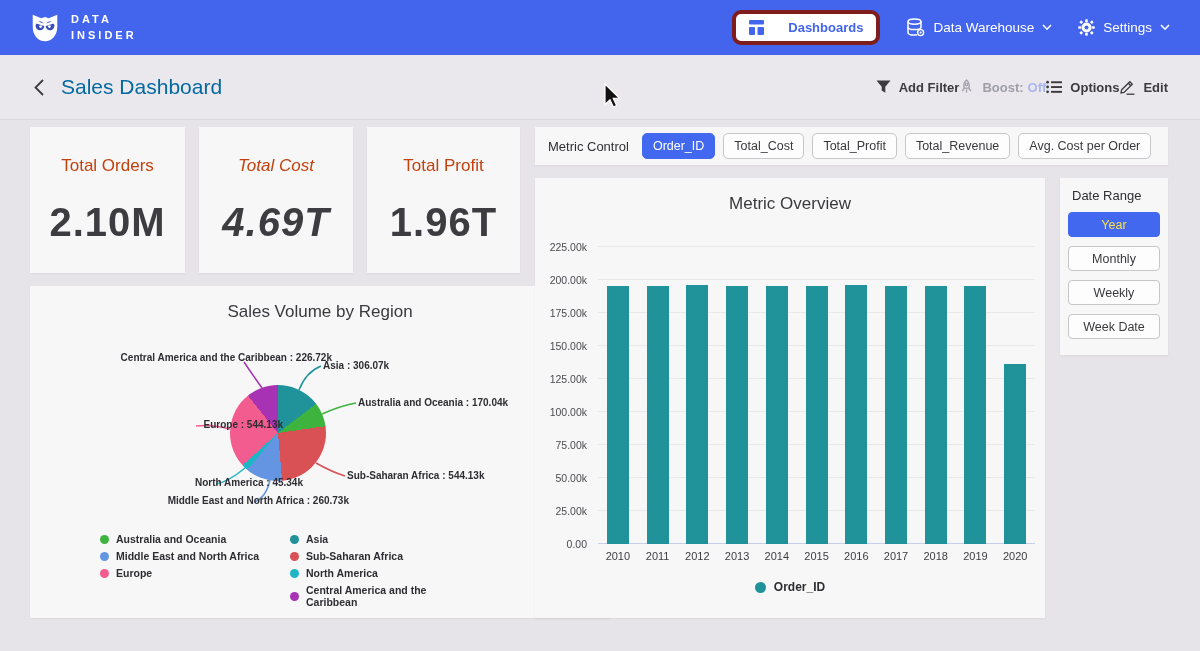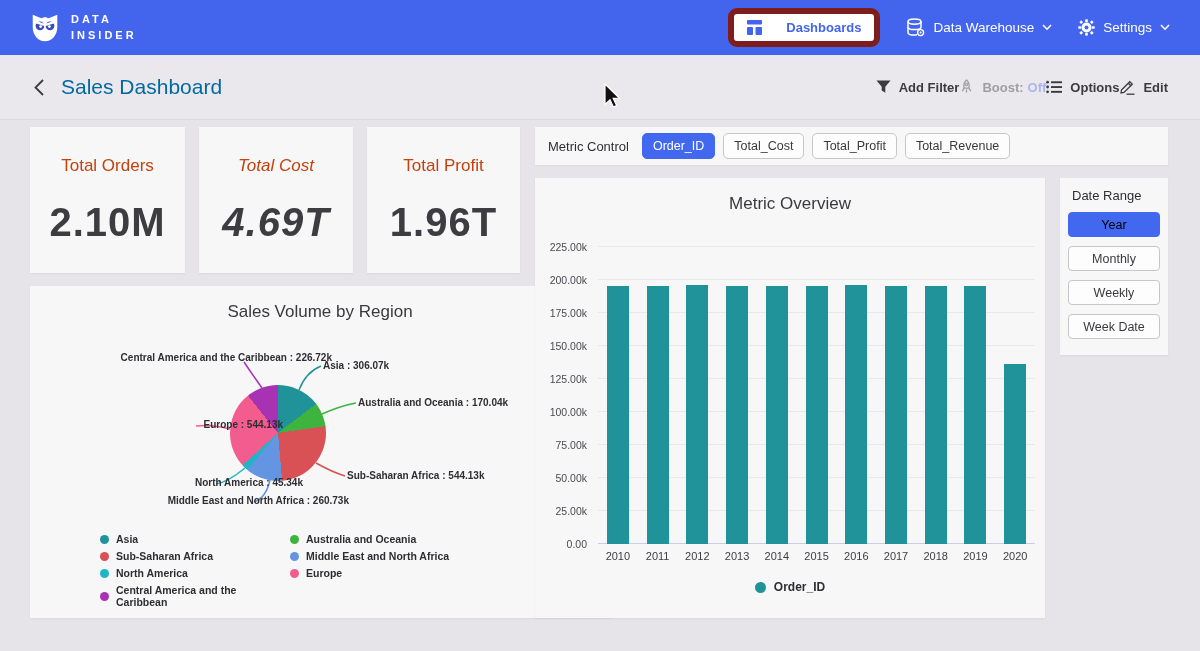--- a/index.html
+++ b/index.html
@@ -7,21 +7,21 @@
   body { font-family:"Liberation Sans",sans-serif; }
   .stage { position:relative; width:1200px; height:651px; background:#e6e4e9; overflow:hidden; }
 
   
   .navbar { position:absolute; top:0; left:0; width:1200px; height:55px; background:#4365ee;
             display:flex; align-items:center; padding:0 30px; }
   .brand { display:flex; align-items:center; gap:11px; }
   .brand-text { color:#fff; font-size:11px; font-weight:bold; letter-spacing:3px; line-height:1.45; }
   .nav-right { margin-left:auto; display:flex; align-items:center; gap:26px; }
   .pill-btn { display:flex; align-items:center; gap:24px; background:#fff; color:#4365ee;
-              border:6px solid #7f1d1d; border-radius:9px; padding:6px 13px; font-size:13px; font-weight:bold; cursor:pointer; }
+              border:4px solid #7f1d1d; border-radius:9px; padding:6px 13px; font-size:13px; font-weight:bold; cursor:pointer; }
   .nav-item { display:flex; align-items:center; gap:8px; color:#fff; font-size:13.5px; font-weight:500; cursor:pointer; }
 
   
   .pagehead { position:absolute; top:55px; left:0; width:1200px; height:65px; background:#eae8ed;
               display:flex; align-items:center; padding:0 32px; border-bottom:1px solid #dddbe1; }
   .back-btn { margin-right:16px; display:flex; align-items:center; cursor:pointer; }
   .page-title { font-size:21px; font-weight:400; color:#0369a1; }
   .head-actions { margin-left:auto; display:flex; align-items:center; }
   .head-action { display:flex; align-items:center; gap:8px; font-size:13px; font-weight:600; color:#3b3b3f; cursor:pointer; }
   .boost-label { color:#9e9ea6; }
@@ -78,21 +78,21 @@
   .bar-legend { position:absolute; left:0; right:0; top:402px; display:flex; justify-content:center;
                 align-items:center; gap:8px; }
   .bar-legend .dot { width:11px; height:11px; border-radius:50%; }
   .bar-legend-label { font-size:12px; font-weight:bold; color:#2e2e32; }
 
   
   .date-card { left:1060px; top:178px; width:108px; height:177px; padding:10px 8px 0 8px; }
   .dr-title { font-size:13px; color:#2f2f33; margin:0 0 9px 4px; }
   .dr-btn { width:92px; height:25px; margin-bottom:9px; display:flex; align-items:center; justify-content:center;
             font-size:12.5px; color:#3a3a3e; background:#fdfdfd; border:1px solid #c6c6cb; border-radius:4px; cursor:pointer; }
-  .dr-btn.selected { background:#4168ee; border-color:#4168ee; color:#000000; }
+  .dr-btn.selected { background:#4168ee; border-color:#4168ee; color:#fde047; }
 
   .cursor { position:absolute; left:602px; top:83px; pointer-events:none; z-index:99; }
 </style>
 </head>
 <body>
 
 <div class="stage">
 
   <header class="navbar">
     <div class="brand">
@@ -213,20 +213,21 @@
     <div class="kpi-label">Total Profit</div>
     <div class="kpi-value">1.96T</div>
   </div>
 
   <div class="card metric-control">
     <span class="mc-label">Metric Control</span>
     <button class="chip selected">Order_ID</button>
     <button class="chip">Total_Cost</button>
     <button class="chip">Total_Profit</button>
     <button class="chip">Total_Revenue</button>
+    <button class="chip">Avg. Cost per Order</button>
   </div>
 
   <div class="card pie-card">
     <div class="card-title">Sales Volume by Region</div>
     <svg class="leader-svg" width="490" height="332" viewBox="0 0 490 332">
       <path class="leader" d="M269,104 Q276,86 291,80" fill="none" stroke-width="1.5" stroke="#20929a"></path>
       <path class="leader" d="M292,128 Q310,120 326,117" fill="none" stroke-width="1.5" stroke="#3eb33e"></path>
       <path class="leader" d="M286,177 Q302,186 315,190" fill="none" stroke-width="1.5" stroke="#d95055"></path>
       <path class="leader" d="M240,194 Q236,212 224,216" fill="none" stroke-width="1.5" stroke="#6495e2"></path>
       <path class="leader" d="M215,182 Q198,196 186,198" fill="none" stroke-width="1.5" stroke="#1fb5c4"></path>
@@ -237,48 +238,48 @@
     <div class="pie-callout co-0">Asia : 306.07k</div>
     <div class="pie-callout co-1">Australia and Oceania : 170.04k</div>
     <div class="pie-callout co-2">Sub-Saharan Africa : 544.13k</div>
     <div class="pie-callout co-3">Middle East and North Africa : 260.73k</div>
     <div class="pie-callout co-4">North America : 45.34k</div>
     <div class="pie-callout co-5">Europe : 544.13k</div>
     <div class="pie-callout co-6">Central America and the Caribbean : 226.72k</div>
     <div class="pie-legend">
       <div class="legend-col">
           <div class="legend-item">
+            <span class="dot" style="background: rgb(62, 179, 62);"></span>
+            <span>Australia and Oceania</span>
+          </div>
+          <div class="legend-item">
+            <span class="dot" style="background: rgb(100, 149, 226);"></span>
+            <span>Middle East and North Africa</span>
+          </div>
+          <div class="legend-item">
+            <span class="dot" style="background: rgb(242, 92, 142);"></span>
+            <span>Europe</span>
+          </div>
+        </div>
+      <div class="legend-col">
+          <div class="legend-item">
             <span class="dot" style="background: rgb(32, 146, 154);"></span>
             <span>Asia</span>
           </div>
           <div class="legend-item">
             <span class="dot" style="background: rgb(217, 80, 85);"></span>
             <span>Sub-Saharan Africa</span>
           </div>
           <div class="legend-item">
             <span class="dot" style="background: rgb(31, 181, 196);"></span>
             <span>North America</span>
           </div>
           <div class="legend-item">
             <span class="dot" style="background: rgb(168, 50, 180);"></span>
             <span>Central America and the Caribbean</span>
-          </div>
-        </div>
-      <div class="legend-col">
-          <div class="legend-item">
-            <span class="dot" style="background: rgb(62, 179, 62);"></span>
-            <span>Australia and Oceania</span>
-          </div>
-          <div class="legend-item">
-            <span class="dot" style="background: rgb(100, 149, 226);"></span>
-            <span>Middle East and North Africa</span>
-          </div>
-          <div class="legend-item">
-            <span class="dot" style="background: rgb(242, 92, 142);"></span>
-            <span>Europe</span>
           </div>
         </div>
     </div>
   </div>
 
   <div class="card bar-card">
     <div class="card-title">Metric Overview</div>
     <div class="yaxis">
         <div class="ytick" style="bottom: calc(0% - 6px);">0.00</div>
         <div class="ytick" style="bottom: calc(11.1111% - 6px);">25.00k</div>

